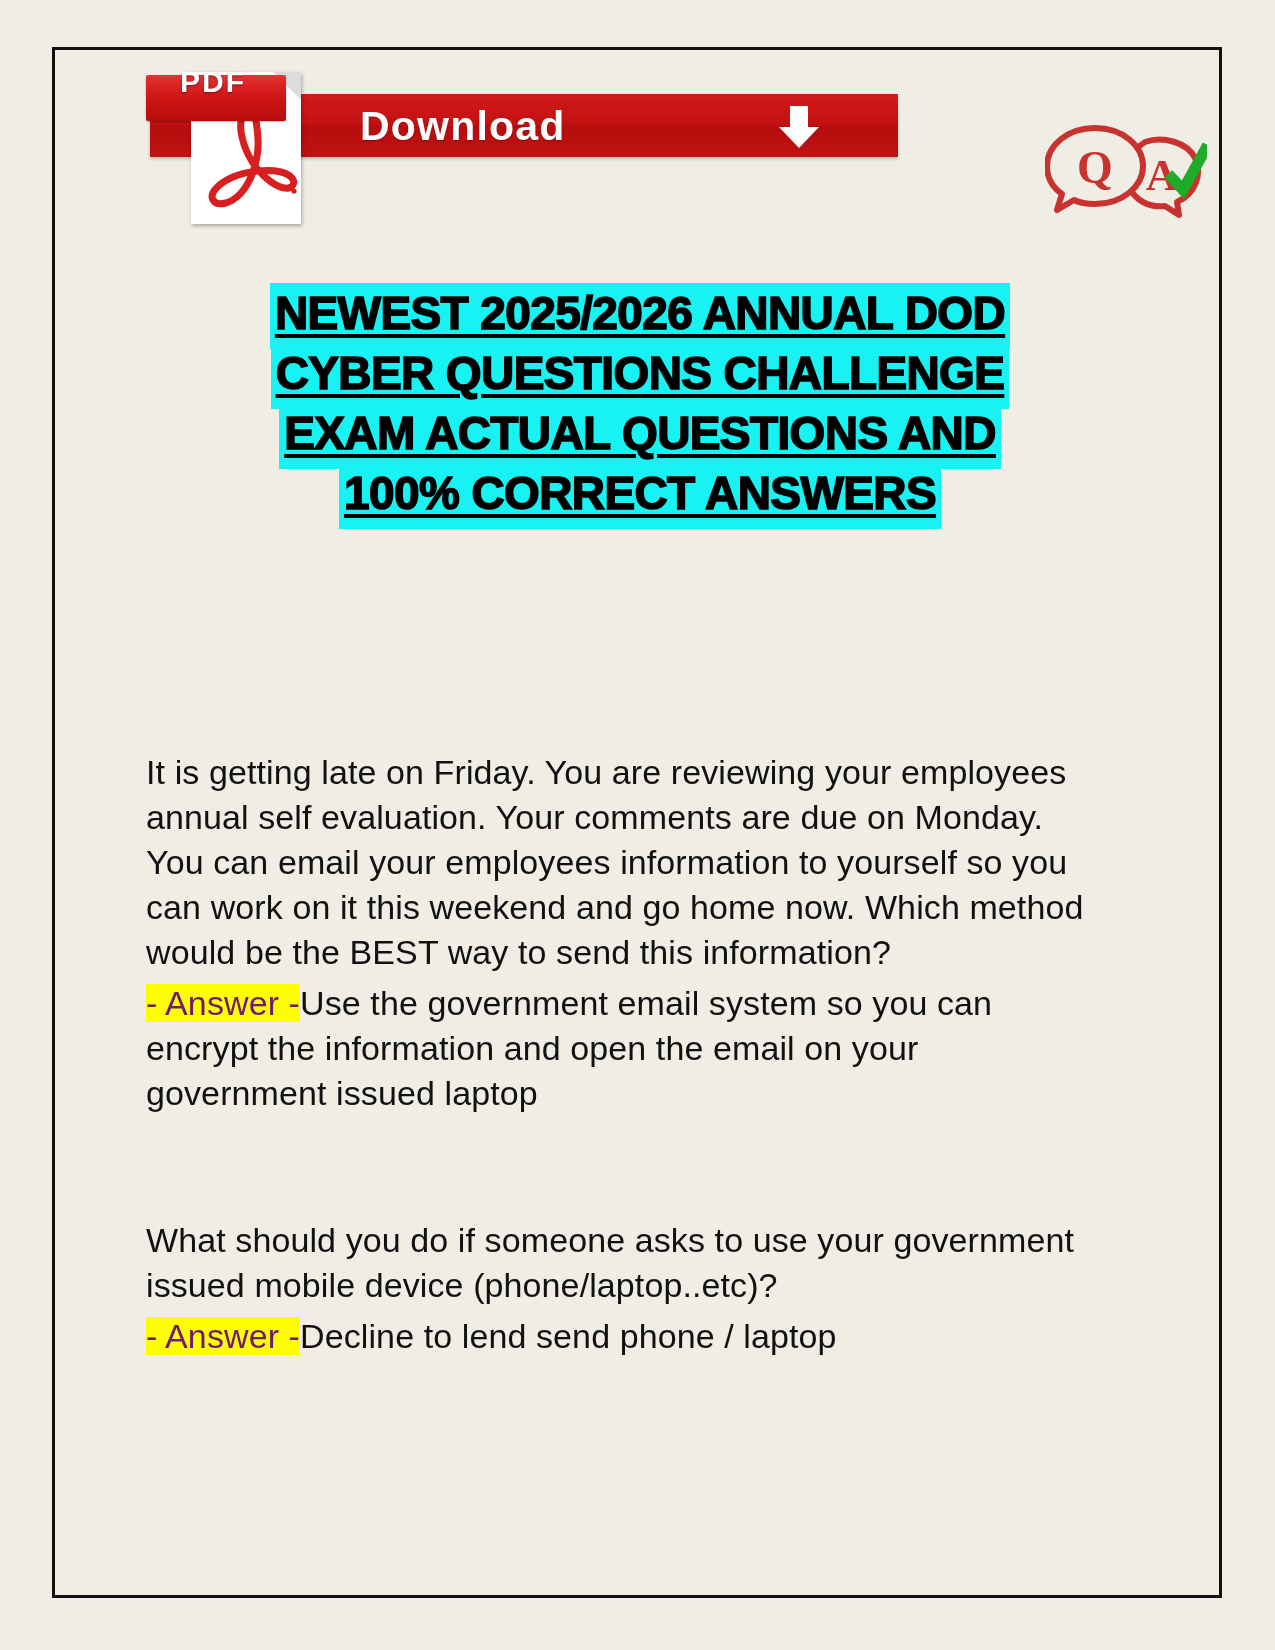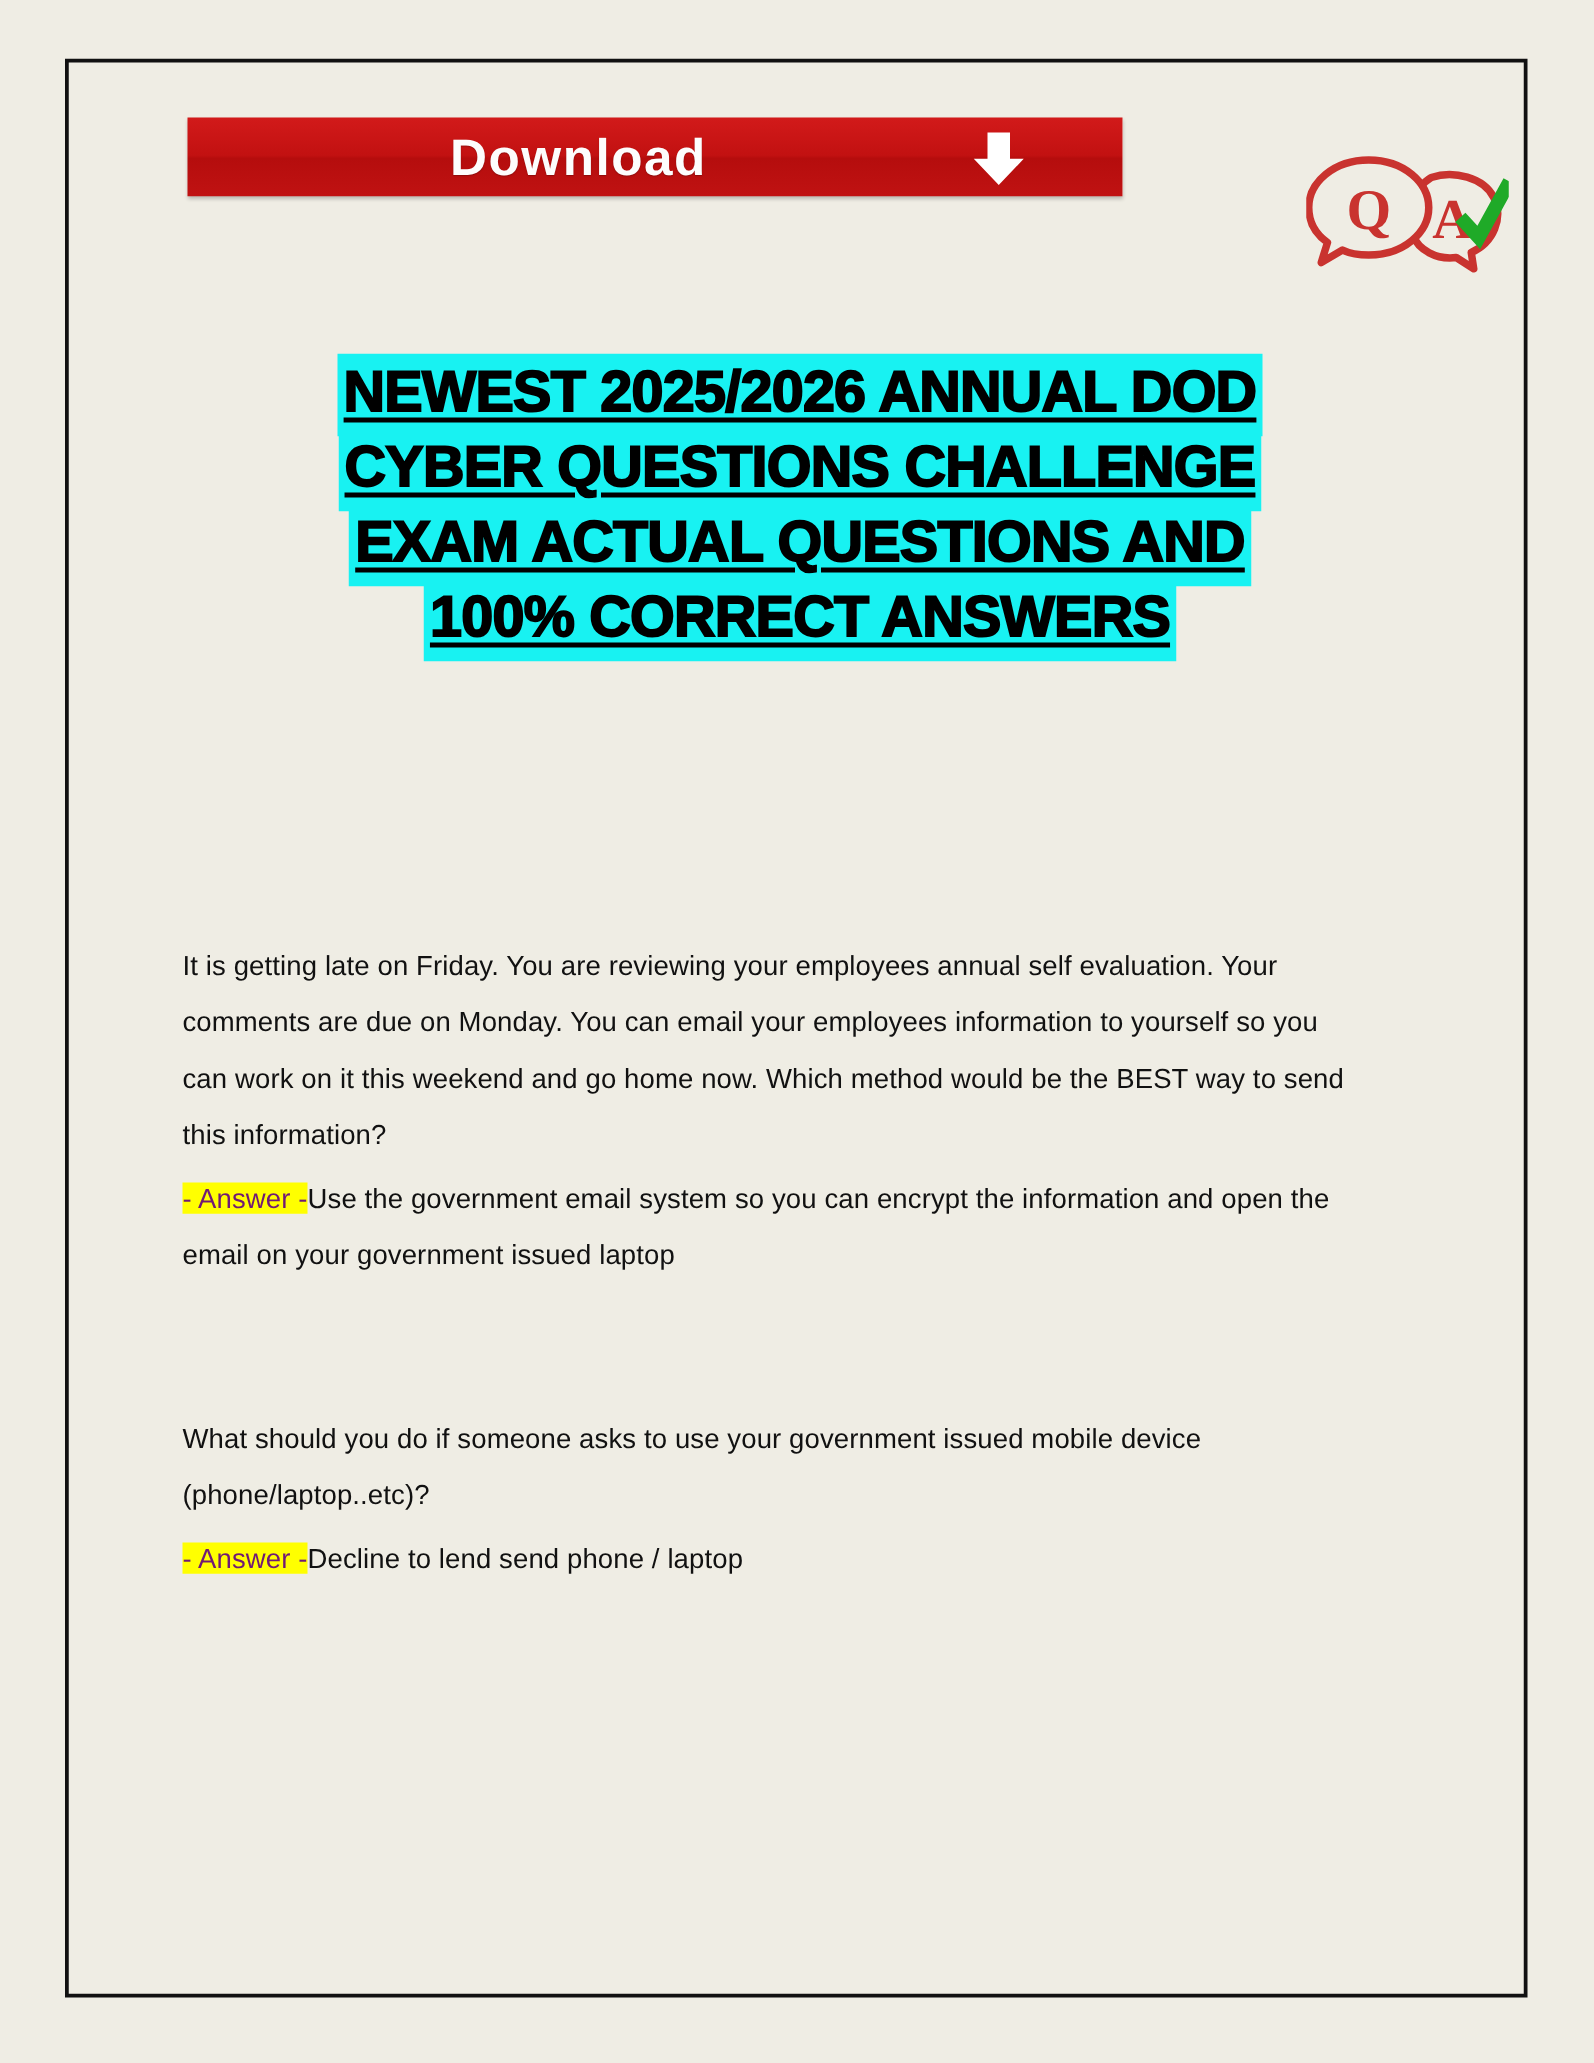--- a/index.html
+++ b/index.html
@@ -168,21 +168,21 @@
   }
 
   
   .body-copy {
     position: absolute;
     left: 91px;
     top: 700px;
     width: 940px;
     color: #111111;
     font-family: "Liberation Sans Narrow", "Liberation Sans", sans-serif;
-    font-size: 22px;
+    font-size: 34px;
     line-height: 45px;
     letter-spacing: 0.1px;
   }
   .para {
     margin: 0 0 6px 0;
   }
   .para.spacer-after {
     margin-bottom: 102px;
   }
   .ans-tag {
@@ -196,20 +196,33 @@
 <div class="page">
 
   <div class="header">
 
     <div class="download-bar"></div>
     <div class="download-label">Download</div>
     <svg class="download-arrow" viewBox="0 0 44 46">
       <polygon points="13,2 31,2 31,23 42,23 22,44 2,23 13,23" fill="#ffffff"></polygon>
     </svg>
 
+    <div class="pdf-icon">
+      <div class="pdf-sheet">
+        <div class="pdf-fold"></div>
+      </div>
+      <svg class="pdf-swirl" viewBox="0 0 98 104">
+        <path d="M47 4 C40 6 38 18 41 30 C44 44 52 58 62 68 C72 78 84 84 90 80 C96 76 92 68 80 65
+                 C66 62 46 64 32 70 C18 76 8 86 12 93 C16 100 30 97 40 86 C52 73 58 50 57 32
+                 C56 16 54 2 47 4 Z" fill="none" stroke="#d81f1f" stroke-width="7" stroke-linecap="round" stroke-linejoin="round"></path>
+        <circle cx="93" cy="84" r="2.6" fill="#d81f1f"></circle>
+      </svg>
+      <div class="pdf-banner"></div>
+      <div class="pdf-banner-text">PDF</div>
+    </div>
 
     <svg class="qa-mark" viewBox="0 0 162 104">
 
       <path d="M100 22 C118 16 142 22 150 38 C158 54 150 74 132 82 L134 95 L120 86
                C104 88 90 80 85 68 C79 54 86 30 100 22 Z" fill="none" stroke="#c9332f" stroke-width="6" stroke-linejoin="round"></path>
       <text x="117" y="70" font-family="'Liberation Serif', serif" font-size="45" font-weight="bold" fill="#c9332f" text-anchor="middle">A</text>
 
       <path d="M50 8 C78 8 98 26 98 46 C98 66 78 84 50 84 C42 84 35 83 29 80 L12 90 L17 74
                C7 67 2 57 2 46 C2 26 22 8 50 8 Z" fill="#efede4" stroke="#c9332f" stroke-width="6" stroke-linejoin="round"></path>
       <text x="50" y="63" font-family="'Liberation Serif', serif" font-size="46" font-weight="bold" fill="#c9332f" text-anchor="middle">Q</text>

